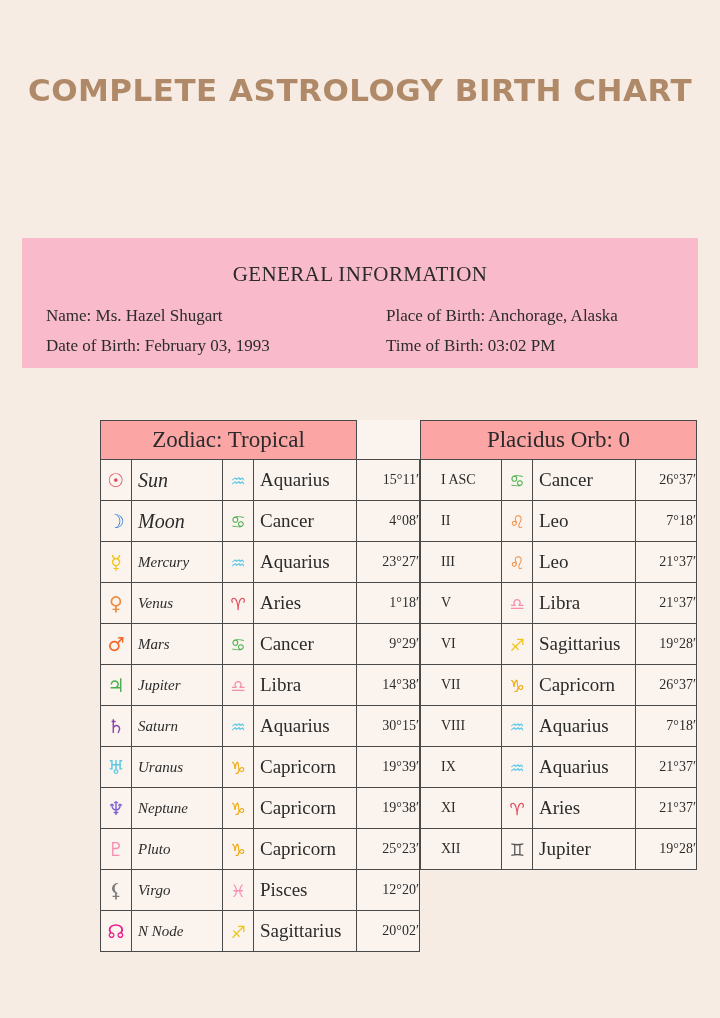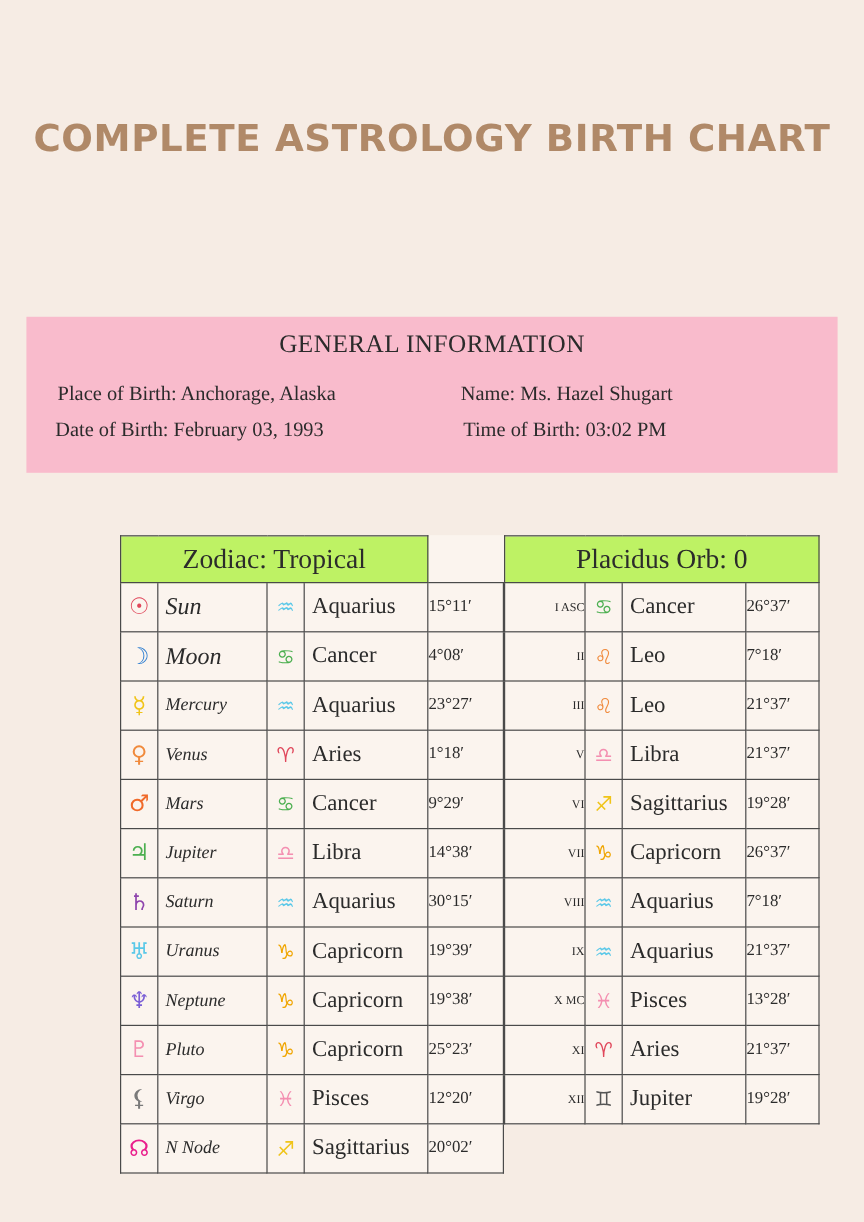--- a/index.html
+++ b/index.html
@@ -20,37 +20,37 @@
     height: 1018px;
     position: relative;
   }
   .title {
     text-align: center;
     font-family: "DejaVu Sans", sans-serif;
     font-weight: bold;
     font-size: 31px;
     letter-spacing: 0.5px;
     color: #b08968;
-    margin-top: 98px;
+    margin-top: 72px;
     text-transform: uppercase;
   }
   .info-band {
     position: absolute;
     left: 22px;
     top: 166px;
     width: 676px;
     height: 130px;
     background: #f9bbcc;
   }
   .info-heading {
     text-align: center;
     font-size: 21px;
     letter-spacing: 0.4px;
     color: #2b2b2b;
-    padding-top: 10px;
+    padding-top: 24px;
   }
   .info-grid {
     margin-top: 14px;
     display: flex;
     flex-wrap: wrap;
   }
   .info-cell {
     width: 50%;
     box-sizing: border-box;
     font-size: 17px;
@@ -76,21 +76,21 @@
   table td, table th {
     border: 1px solid #4a4a4a;
     padding: 0;
   }
   .tbl-head {
     text-align: center;
     font-size: 23px;
     font-weight: normal;
     height: 38px;
     padding: 0 6px;
-    background: #bef264;
+    background: #fca5a5;
   }
   .sym-cell {
     width: 30px;
     text-align: center;
     font-size: 20px;
     line-height: 1;
     vertical-align: middle;
     height: 40px;
   }
   .name-cell {
@@ -104,30 +104,29 @@
     font-size: 20px;
   }
   .sign-cell {
     width: 96px;
     padding-left: 6px;
     font-size: 19px;
     vertical-align: middle;
   }
   .deg-cell {
     width: 62px;
-    text-align: left;
+    text-align: right;
     font-size: 14px;
     vertical-align: middle;
   }
   .house-cell {
     width: 60px;
-    padding-left: 6px;
-    font-size: 10px;
-    vertical-align: middle;
-    text-align: right;
+    padding-left: 20px;
+    font-size: 14px;
+    vertical-align: middle;
   }
   .right-table .sign-cell { width: 96px; }
   .right-table .deg-cell { width: 60px; }
 
   .glyph {
     font-family: "DejaVu Sans", sans-serif;
     font-size: 19px;
     line-height: 1;
   }
   .glyph.sm {
@@ -137,27 +136,27 @@
 </head>
 <body>
 
 <div class="page">
 
   <div class="title">COMPLETE ASTROLOGY BIRTH CHART</div>
 
   <div class="info-band">
     <div class="info-heading">GENERAL INFORMATION</div>
     <div class="info-grid">
+      <div class="info-cell">
+        <span>Name:</span>
+        <span>Ms. Hazel Shugart</span>
+      </div>
       <div class="info-cell right">
         <span>Place of Birth:</span>
         <span>Anchorage, Alaska</span>
-      </div>
-      <div class="info-cell">
-        <span>Name:</span>
-        <span>Ms. Hazel Shugart</span>
       </div>
       <div class="info-cell">
         <span>Date of Birth:</span>
         <span>February 03, 1993</span>
       </div>
       <div class="info-cell right">
         <span>Time of Birth:</span>
         <span>03:02 PM</span>
       </div>
     </div>
@@ -307,26 +306,20 @@
             <td class="sign-cell">Aquarius</td>
             <td class="deg-cell">7°18′</td>
           </tr>
           <tr>
             <td class="house-cell">IX</td>
             <td class="sym-cell"><span class="glyph sm" style="color: rgb(91, 200, 232);">♒</span></td>
             <td class="sign-cell">Aquarius</td>
             <td class="deg-cell">21°37′</td>
           </tr>
           <tr>
-            <td class="house-cell">X MC</td>
-            <td class="sym-cell"><span class="glyph sm" style="color: rgb(244, 143, 177);">♓</span></td>
-            <td class="sign-cell">Pisces</td>
-            <td class="deg-cell">13°28′</td>
-          </tr>
-          <tr>
             <td class="house-cell">XI</td>
             <td class="sym-cell"><span class="glyph sm" style="color: rgb(224, 70, 90);">♈</span></td>
             <td class="sign-cell">Aries</td>
             <td class="deg-cell">21°37′</td>
           </tr>
           <tr>
             <td class="house-cell">XII</td>
             <td class="sym-cell"><span class="glyph sm" style="color: rgb(85, 85, 85);">♊</span></td>
             <td class="sign-cell">Jupiter</td>
             <td class="deg-cell">19°28′</td>

